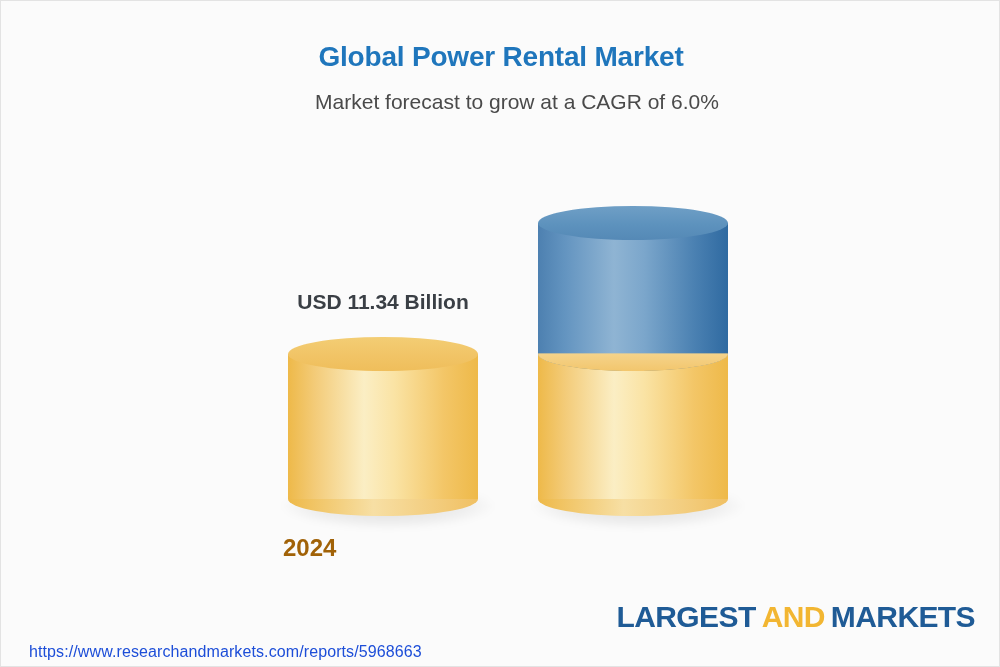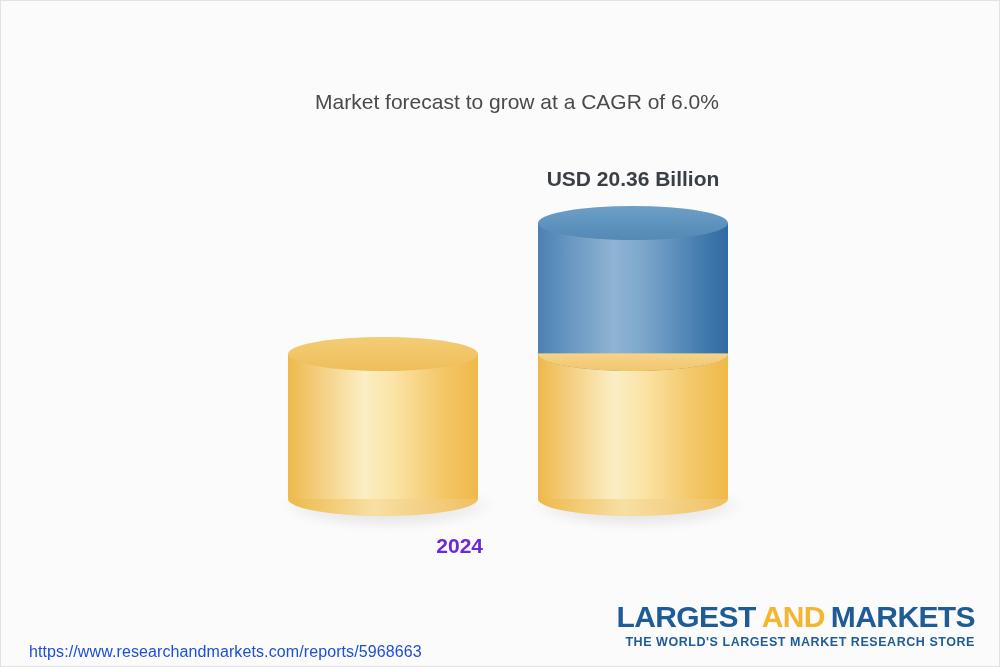--- a/index.html
+++ b/index.html
@@ -70,24 +70,24 @@
     width: 200px;
   }
   #value-label-2034 {
     left: 532px;
     top: 166px;
     width: 200px;
   }
 
   .cat-label {
     position: absolute;
-    font-size: 21px;
-    font-weight: bold;
-    color: #6d28d9;
-    text-align: right;
+    font-size: 24px;
+    font-weight: bold;
+    color: #a16207;
+    text-align: left;
     width: 200px;
   }
   #cat-label-2024 { left: 282px; top: 533px; }
   #cat-label-2034 { left: 532px; top: 533px; }
 
   
   .cyl-group { position: absolute; }
 
   .cyl-shadow {
     position: absolute;
@@ -171,20 +171,21 @@
     letter-spacing: 0.55px;
     margin-top: 2px;
     white-space: nowrap;
   }
 </style>
 </head>
 <body>
 
 <div id="frame">
 
+  <div id="chart-title">Global Power Rental Market</div>
   <div id="chart-subtitle">Market forecast to grow at a CAGR of 6.0%</div>
 
   <div id="plot">
 
     <div class="cyl-group" style="left:287px; top:336px; width:190px; height:180px;">
       <div class="cyl-shadow" style="left:-6px; top:146px; width:212px; height:46px;"></div>
       <div class="cyl-bottom yellow" style="left:0px; top:145px; width:190px; height:34px;"></div>
       <div class="cyl-body yellow" style="left:0px; top:17px; width:190px; height:145px;"></div>
       <div class="cyl-top yellow" style="left:0px; top:0px; width:190px; height:34px;"></div>
     </div>
@@ -199,26 +200,25 @@
       <div class="cyl-body blue" style="left:0px; top:17px; width:190px; height:131px;"></div>
       <div class="cyl-bottom" style="left:0px; top:131px; width:190px; height:34px;
                   background:linear-gradient(to right,#40749f 0%,#5d92bd 40%,#3a6d9b 100%);
                   clip-path: ellipse(50% 50% at 50% 50%);"></div>
       <div class="cyl-body blue" style="left:0px; top:131px; width:190px; height:17px;"></div>
       <div class="cyl-bottom" style="left:0px; top:131px; width:190px; height:34px;
                   background:linear-gradient(to bottom, rgba(0,0,0,0) 0%, rgba(0,0,0,0) 46%, #f5d38a 50%, #f2c66d 100%);"></div>
       <div class="cyl-top blue" style="left:0px; top:0px; width:190px; height:34px;"></div>
     </div>
 
-    <div class="value-label" id="value-label-2034">USD 20.36 Billion</div>
+    <div class="value-label" id="value-label-2024">USD 11.34 Billion</div>
 
     <div class="cat-label" id="cat-label-2024">2024</div>
 
   </div>
 
   <div id="footer-url">https://www.researchandmarkets.com/reports/5968663</div>
 
   <div id="logo">
     <div id="logo-wordmark"><span class="logo-blue">LARGEST</span><span class="logo-gold" style="margin:16px 6px;">AND</span><span class="logo-blue">MARKETS</span></div>
-    <div id="logo-tagline">THE WORLD'S LARGEST MARKET RESEARCH STORE</div>
   </div>
 
 </div>
 
 </body></html>

